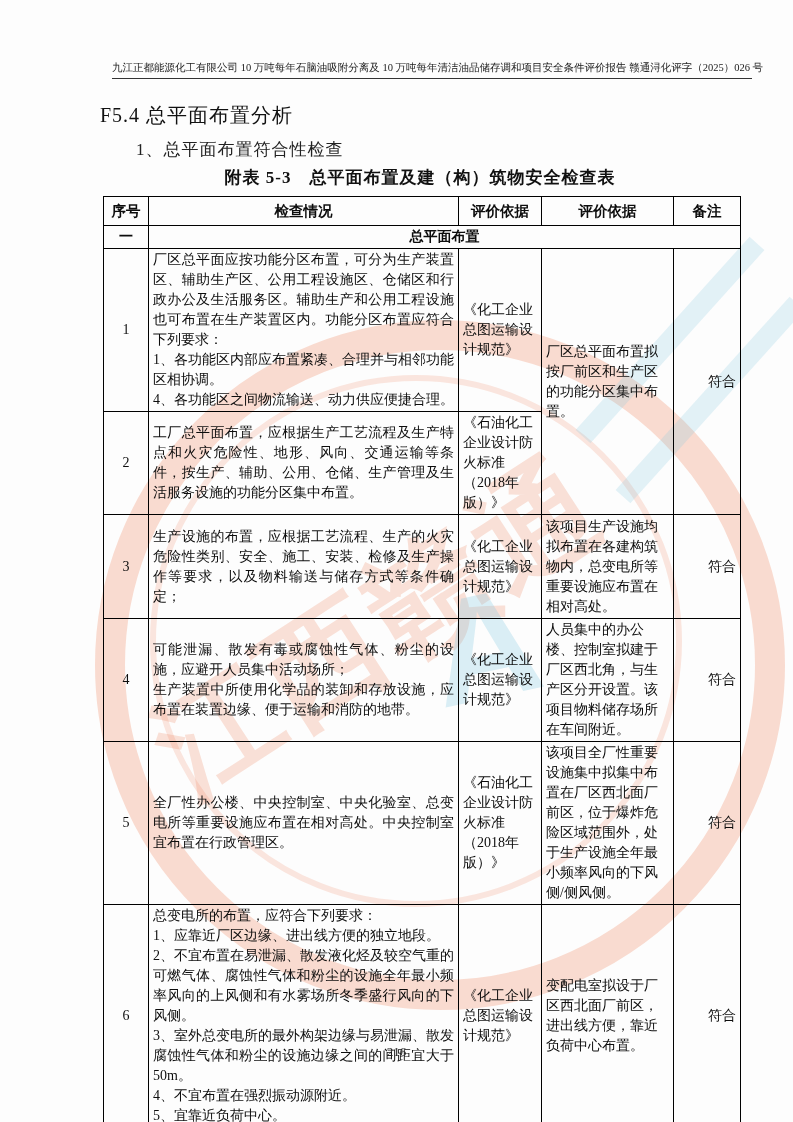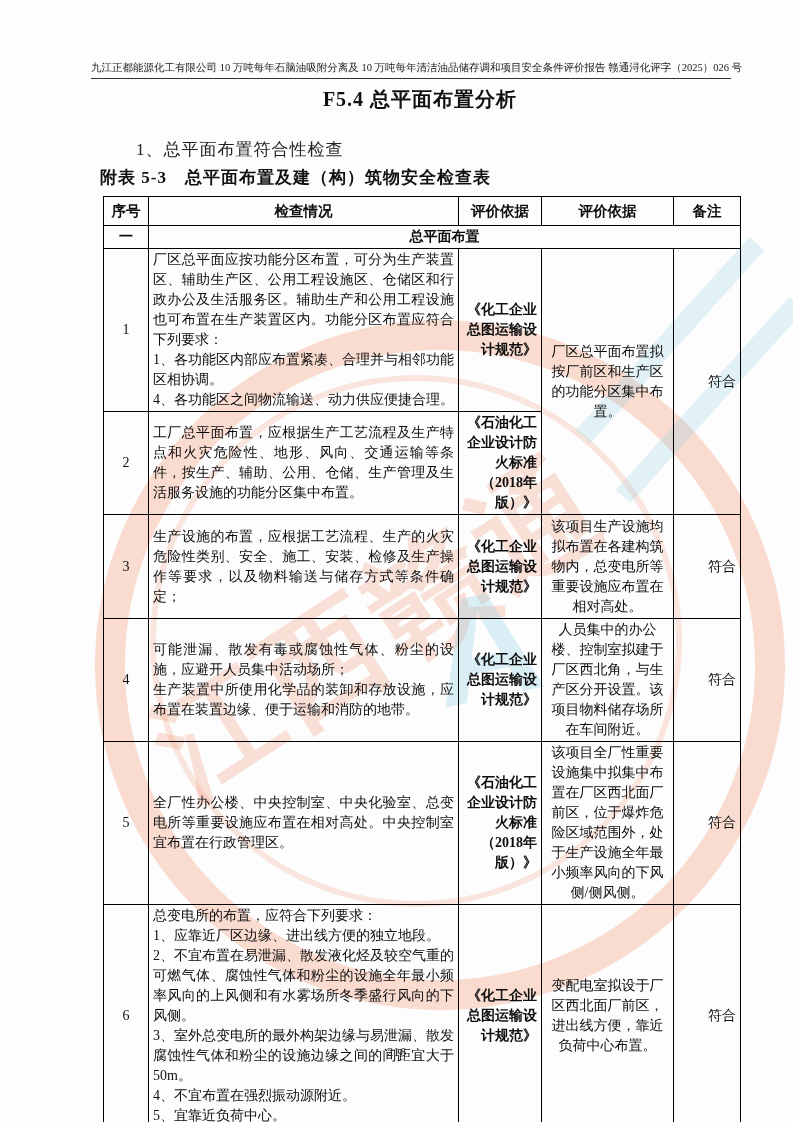--- a/index.html
+++ b/index.html
@@ -9,56 +9,56 @@
     margin:0 auto;
     background:#fdfdfd;
     font-family:"Liberation Serif","DejaVu Serif",serif;
     color:#111;
     overflow:hidden;
   }
   .content{position:relative;z-index:2;}
 
   
   .doc-header{
-    position:absolute;left:91px;top:58px;width:640px;
+    position:absolute;left:112px;top:58px;width:640px;
     font-size:10.5px;line-height:20px;white-space:nowrap;
     border-bottom:1px solid #333;
     letter-spacing:0px;color:#1a1a1a;
   }
 
   .section-title{
-    position:absolute;left:100px;top:86px;width:640px;
-    font-size:20px;font-weight:bold;letter-spacing:1px;text-align:center;
+    position:absolute;left:100px;top:102px;width:640px;
+    font-size:20px;font-weight:normal;letter-spacing:1px;
   }
   .subsection-title{
     position:absolute;left:136px;top:138px;width:600px;
     font-size:17px;letter-spacing:1px;color:#222;
   }
   .table-title{
     position:absolute;left:100px;top:166px;width:640px;
-    text-align:left;font-size:17px;font-weight:bold;letter-spacing:1px;
+    text-align:center;font-size:17px;font-weight:bold;letter-spacing:1px;
   }
 
   table.check{
     position:absolute;left:103px;top:196px;
     border-collapse:collapse;table-layout:fixed;
     width:637px;
     font-size:14px;line-height:20px;color:#0d0d0d;
   }
   table.check td,table.check th{
     border:1px solid #000;
     padding:1px 4px;
     vertical-align:middle;
     overflow:hidden;
   }
   th.h{font-size:14.5px;font-weight:bold;text-align:center;height:26px;padding:0 2px;margin-left:8px;}
   td.idx{text-align:center;}
   td.item{text-align:left;white-space:pre-wrap;text-align:justify;}
-  td.basis{text-align:right;font-weight:bold;}
-  td.finding{text-align:center;white-space:pre-wrap;}
+  td.basis{text-align:left;}
+  td.finding{text-align:left;white-space:pre-wrap;}
   td.remark{text-align:right;}
   tr.sec td{height:18px;text-align:center;font-weight:bold;}
   tr.r1 td{height:160px;}
   tr.r2 td{height:82px;}
   tr.r3 td{height:101px;}
   tr.r4 td{height:102px;}
   tr.r5 td{height:130px;}
   tr.r6 td{height:218px;}
 
   .page-number{

